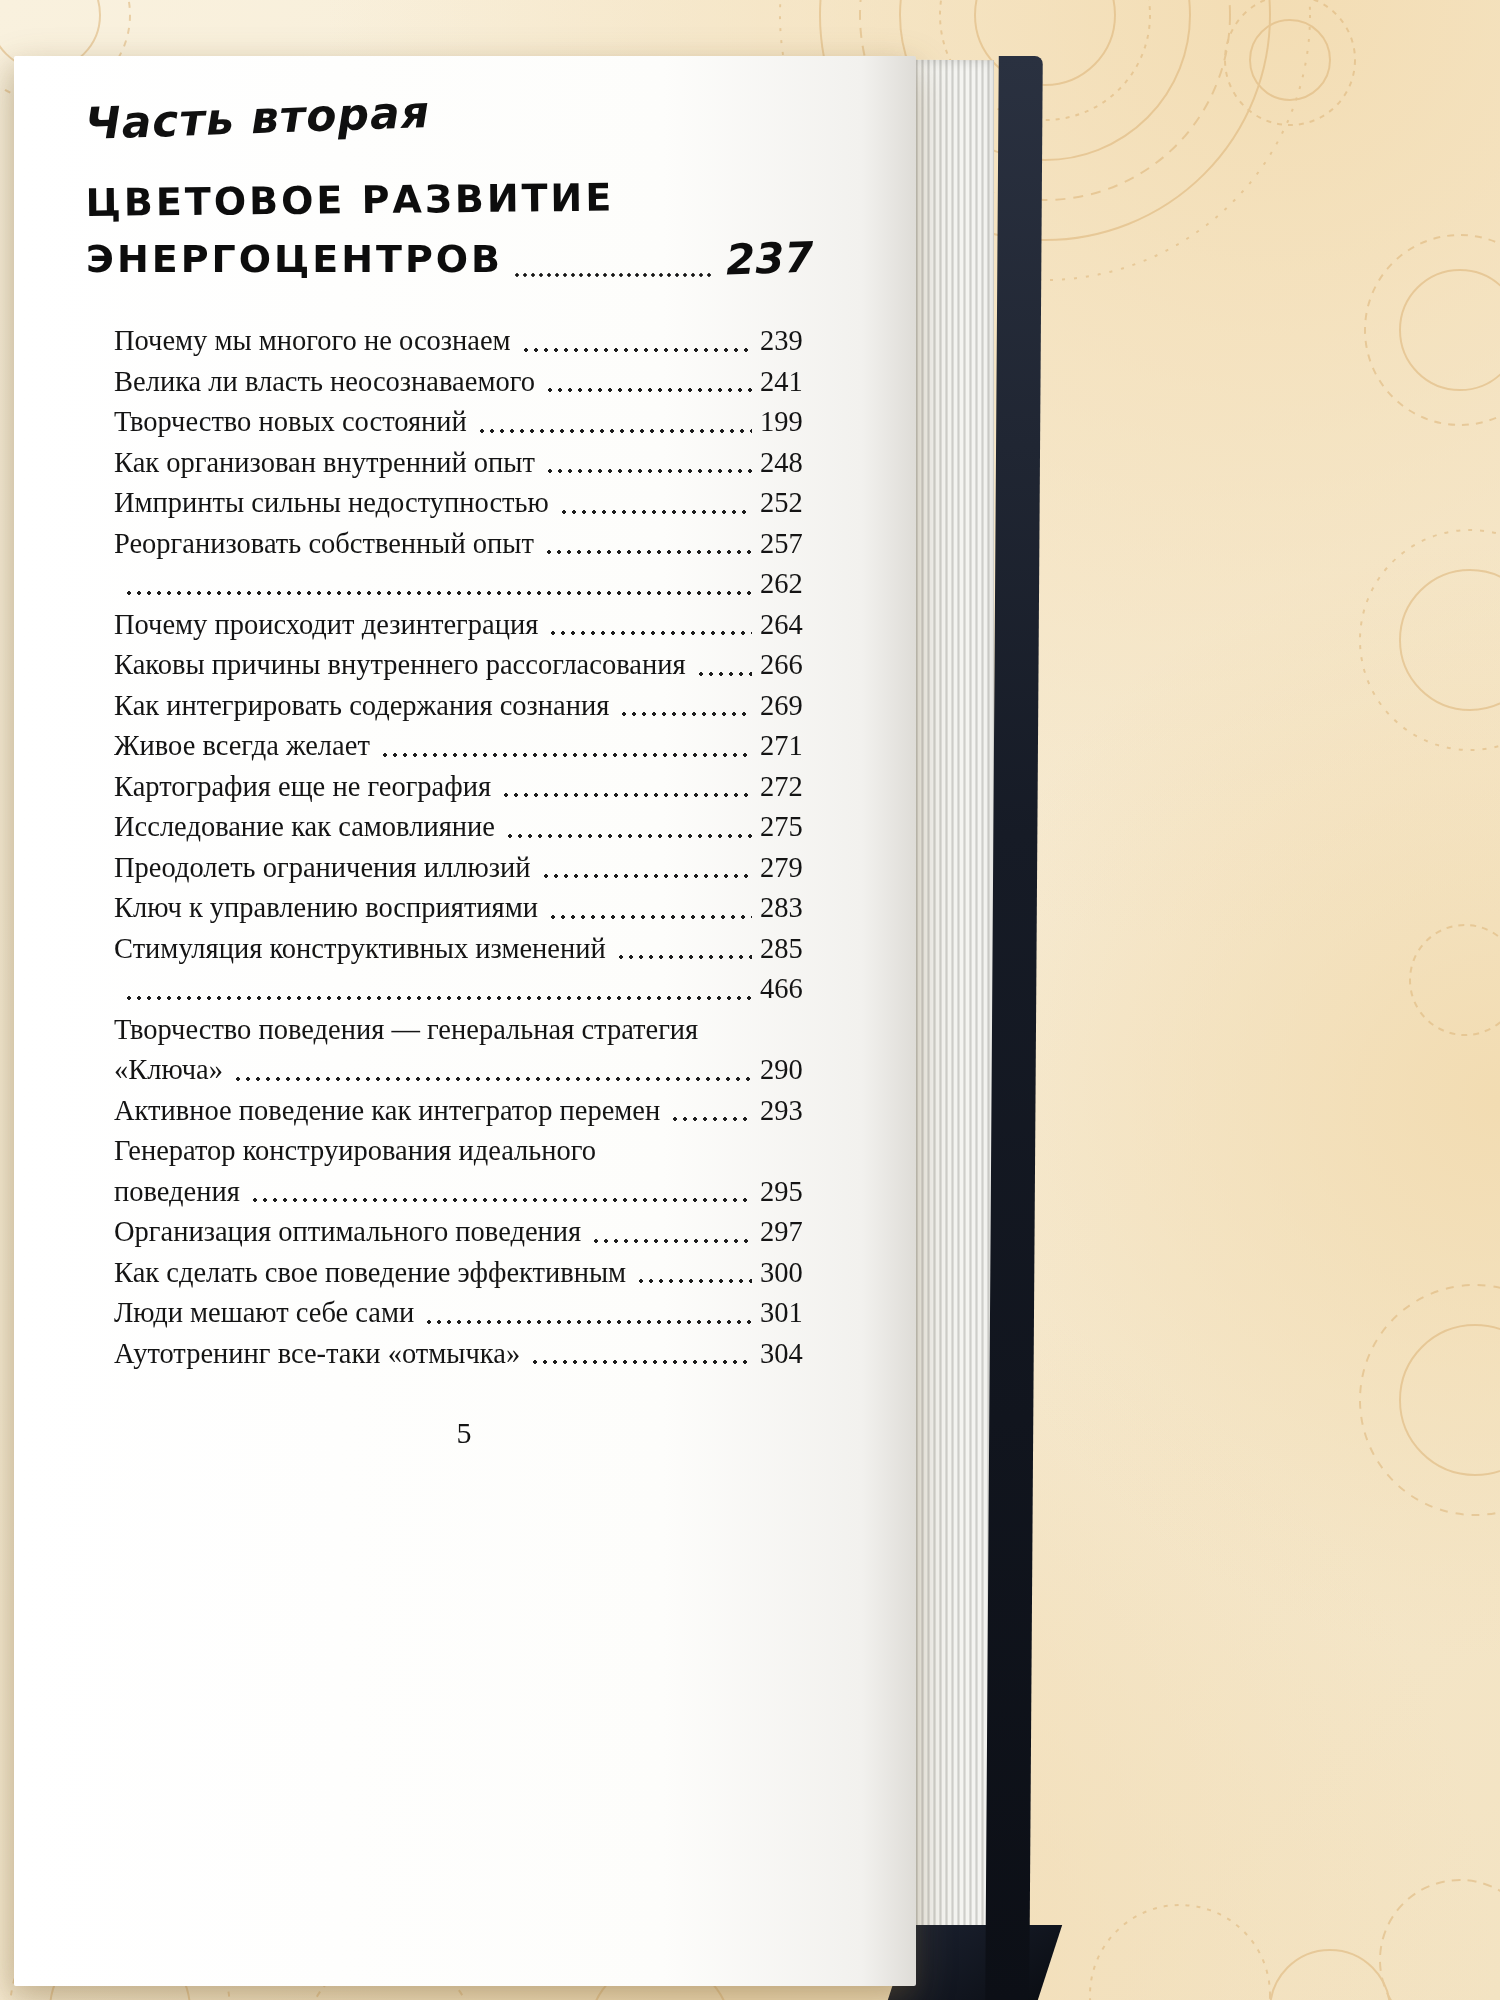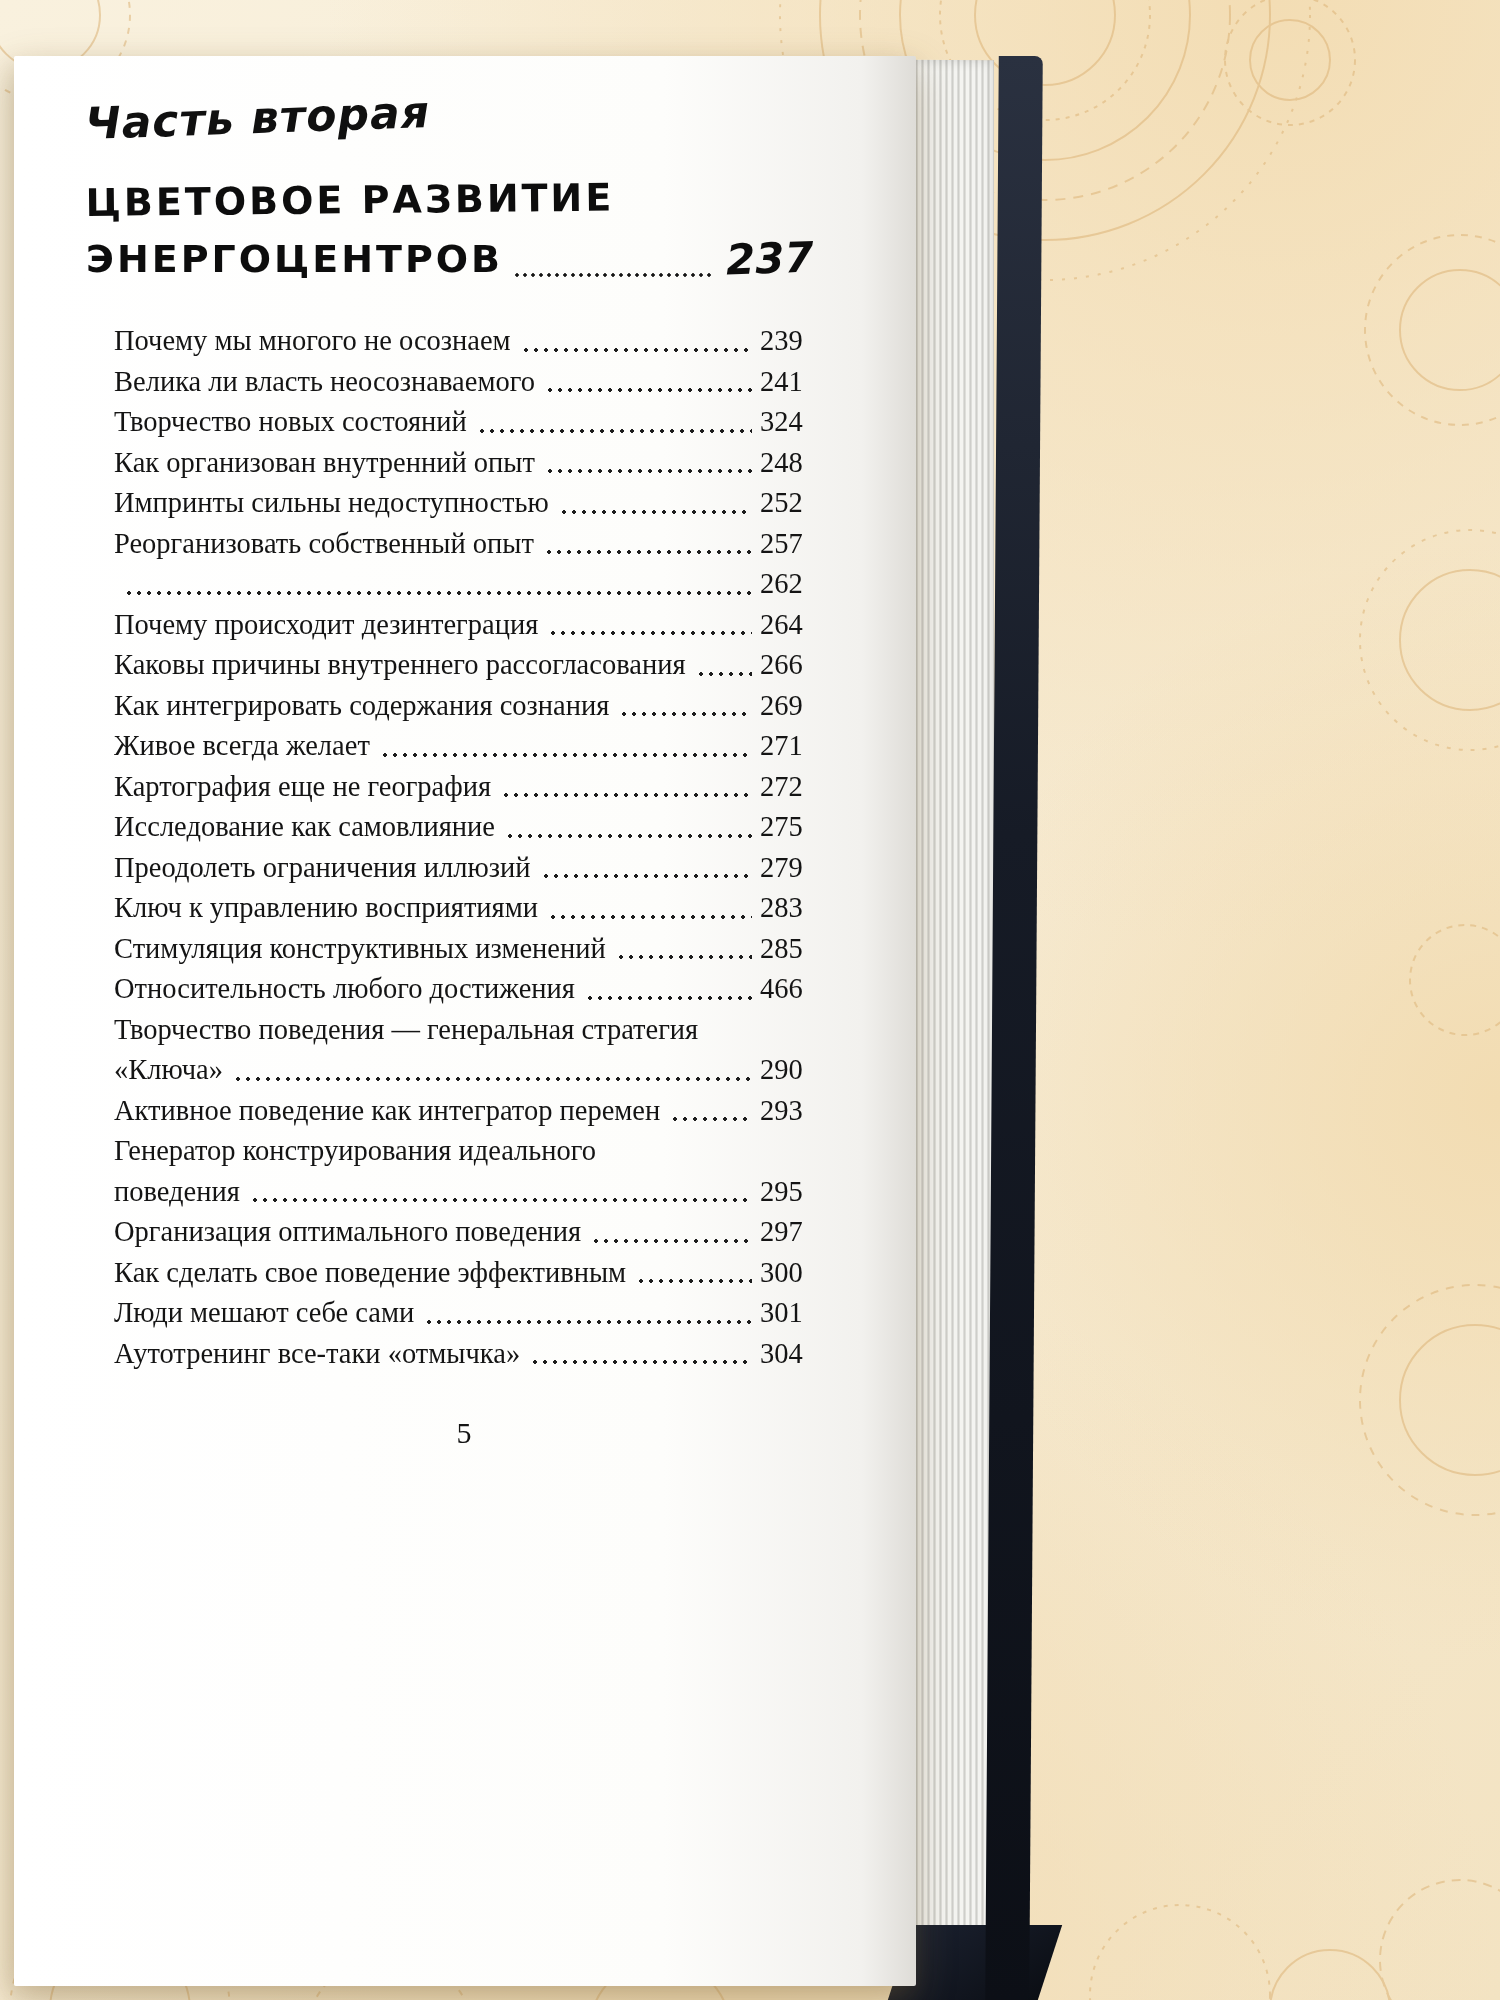--- a/index.html
+++ b/index.html
@@ -158,21 +158,21 @@
             <div class="toc-line">
               <span class="toc-title">Велика ли власть неосознаваемого</span>
               <span class="leader"></span>
               <span class="toc-page">241</span>
             </div>
           </div>
           <div class="toc-entry">
             <div class="toc-line">
               <span class="toc-title">Творчество новых состояний</span>
               <span class="leader"></span>
-              <span class="toc-page">324</span>
+              <span class="toc-page">199</span>
             </div>
           </div>
           <div class="toc-entry">
             <div class="toc-line">
               <span class="toc-title">Как организован внутренний опыт</span>
               <span class="leader"></span>
               <span class="toc-page">248</span>
             </div>
           </div>
           <div class="toc-entry">
@@ -253,21 +253,20 @@
           </div>
           <div class="toc-entry">
             <div class="toc-line">
               <span class="toc-title">Стимуляция конструктивных изменений</span>
               <span class="leader"></span>
               <span class="toc-page">285</span>
             </div>
           </div>
           <div class="toc-entry">
             <div class="toc-line">
-              <span class="toc-title">Относительность любого достижения</span>
               <span class="leader"></span>
               <span class="toc-page">466</span>
             </div>
           </div>
           <div class="toc-entry">
             <div class="toc-hang">Творчество поведения — генеральная стратегия</div>
             <div class="toc-line">
               <span class="toc-title">«Ключа»</span>
               <span class="leader"></span>
               <span class="toc-page">290</span>

